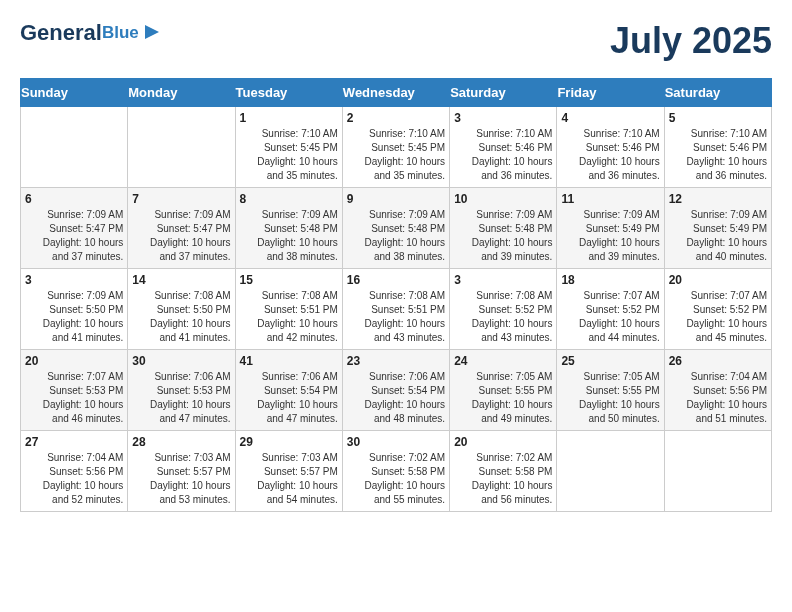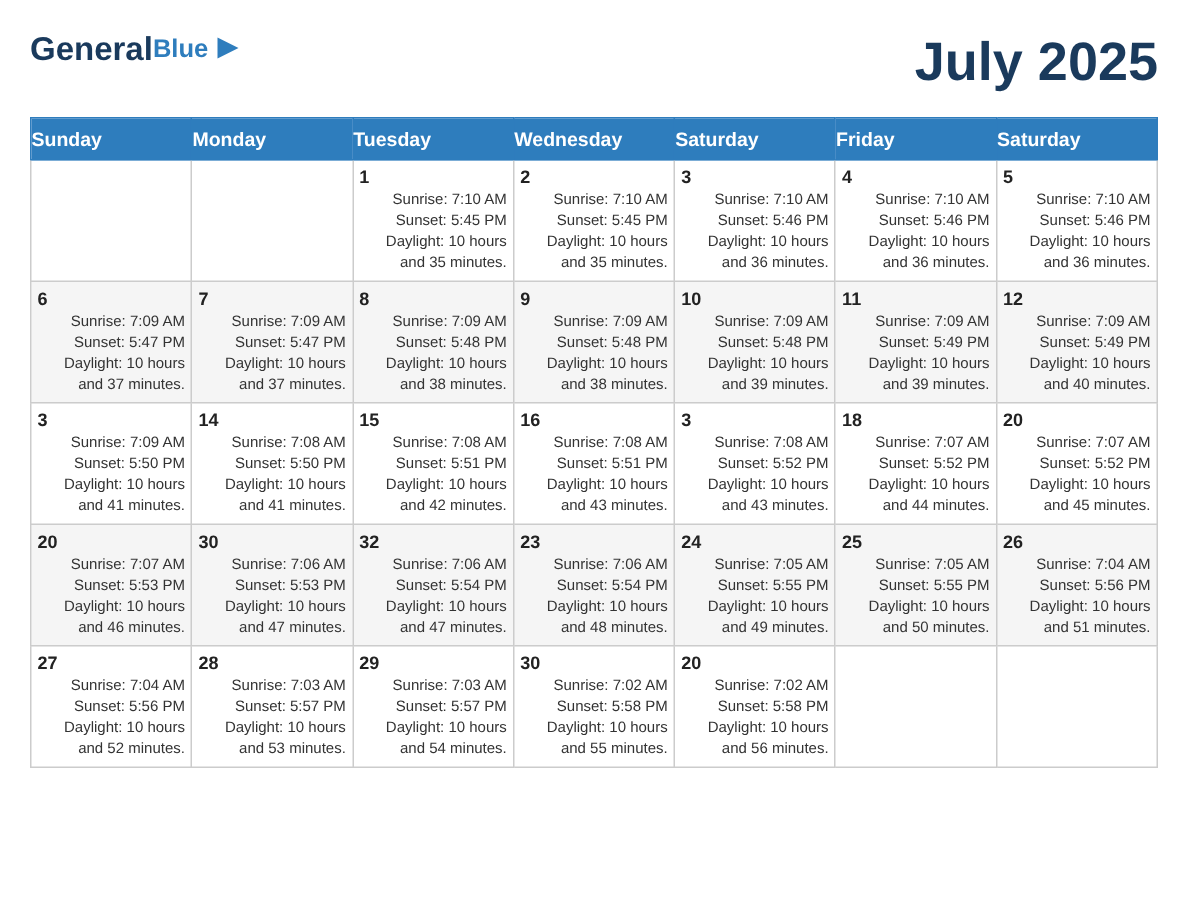--- a/index.html
+++ b/index.html
@@ -256,21 +256,21 @@
 and 46 minutes.</div>
         </td>
         <td>
           <span class="day-number">30</span>
           <div class="day-detail" style="white-space: pre-line;">Sunrise: 7:06 AM
 Sunset: 5:53 PM
 Daylight: 10 hours
 and 47 minutes.</div>
         </td>
         <td>
-          <span class="day-number">32</span>
+          <span class="day-number">41</span>
           <div class="day-detail" style="white-space: pre-line;">Sunrise: 7:06 AM
 Sunset: 5:54 PM
 Daylight: 10 hours
 and 47 minutes.</div>
         </td>
         <td>
           <span class="day-number">23</span>
           <div class="day-detail" style="white-space: pre-line;">Sunrise: 7:06 AM
 Sunset: 5:54 PM
 Daylight: 10 hours

